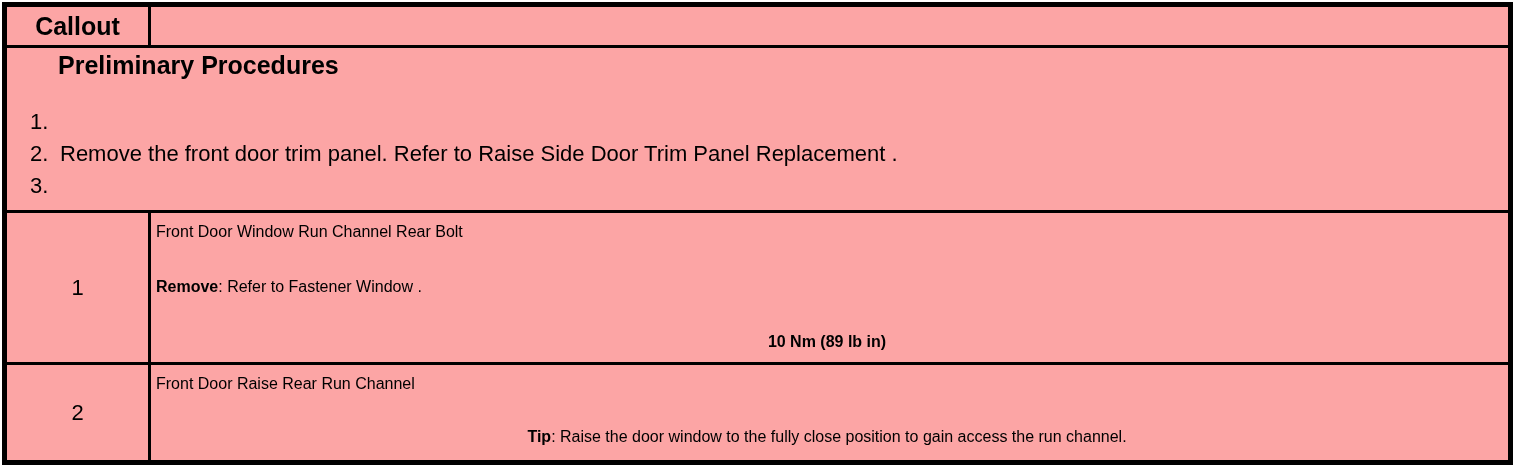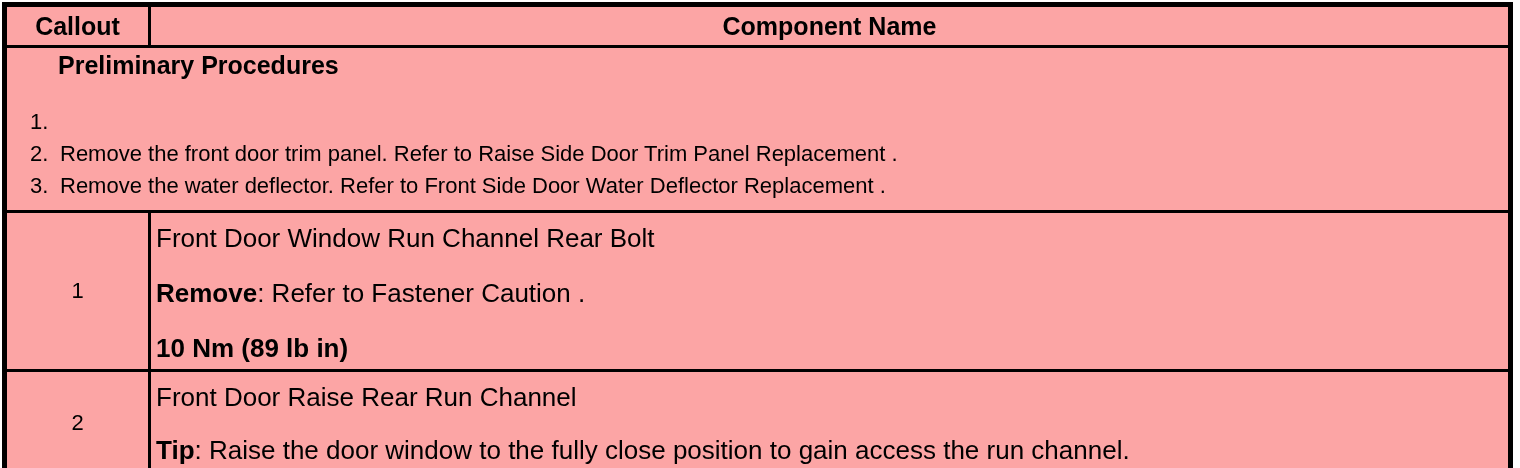--- a/index.html
+++ b/index.html
@@ -78,78 +78,75 @@
     width: 30px;
   }
   .step-text {
     white-space: nowrap;
   }
   
   .callout-num {
     font-size: 22px;
   }
   .content-col {
-    padding: 14px 10px 9px 5px;
-    font-size: 26px;
+    padding: 7px 10px 9px 5px;
+    font-size: 16px;
   }
   .content-col p {
     margin: 0 0 32px 0;
     line-height: 23px;
   }
   .content-col p:last-child {
     margin-bottom: 0;
+    text-align: center;
   }
   .row-2 .content-col p {
     margin-bottom: 30px;
   }
   .row-2 .content-col p:last-child {
     margin-bottom: 3px;
   }
   .bold {
     font-weight: bold;
   }
 </style>
 </head>
 <body>
 
 <div class="doc-table">
 
   <div class="t-row header-row">
     <div class="callout-col header-cell">
       <span>Callout</span>
     </div>
-    <div class="main-col header-cell">
-      <span>Component Name</span>
-    </div>
   </div>
 
   <div class="t-row prelim-row">
     <div class="prelim-title">Preliminary Procedures</div>
     <div class="steps">
       <div class="step">
         <span class="step-num">1.</span>
       </div>
       <div class="step">
         <span class="step-num">2.</span>
         <span class="step-text">Remove the front door trim panel. Refer to Raise Side Door Trim Panel Replacement .</span>
       </div>
       <div class="step">
         <span class="step-num">3.</span>
-        <span class="step-text">Remove the water deflector. Refer to Front Side Door Water Deflector Replacement .</span>
       </div>
     </div>
   </div>
 
   <div class="t-row data-row row-1">
     <div class="callout-col">
       <span class="callout-num">1</span>
     </div>
     <div class="main-col content-col">
       <p>Front Door Window Run Channel Rear Bolt</p>
-      <p><b>Remove</b><span>: Refer to Fastener Caution .</span></p>
+      <p><b>Remove</b><span>: Refer to Fastener Window .</span></p>
       <p class="bold">10 Nm (89 lb in)</p>
     </div>
   </div>
 
   <div class="t-row data-row row-2">
     <div class="callout-col">
       <span class="callout-num">2</span>
     </div>
     <div class="main-col content-col">
       <p>Front Door Raise Rear Run Channel</p>

